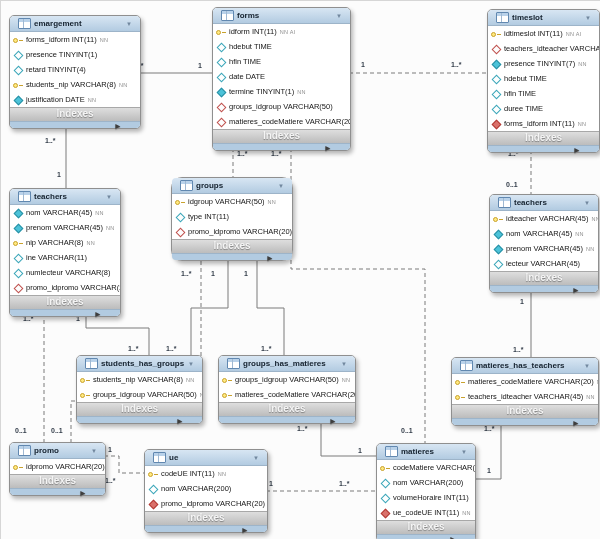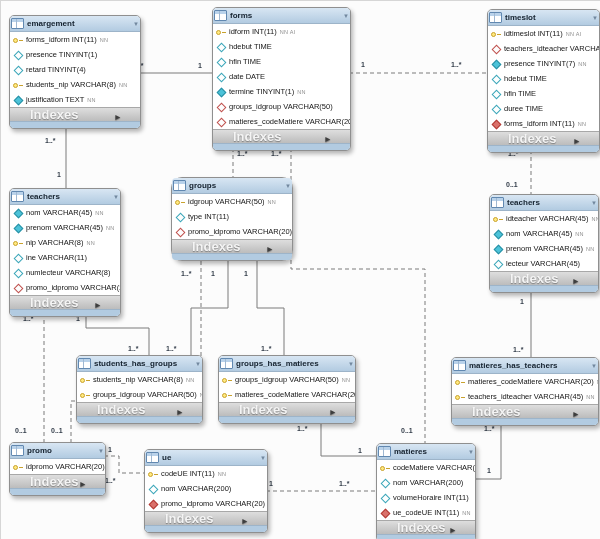--- a/index.html
+++ b/index.html
@@ -4,36 +4,36 @@
 <style>
   html,body{margin:0;padding:0;background:#e8e8e8;font-family:"Liberation Sans",sans-serif;}
   #canvas{position:relative;width:600px;height:539px;background:#fcfcfc;border:1px solid #d6d6d6;overflow:hidden;}
   svg.wires{position:absolute;left:0;top:0;z-index:1;}
   svg.wires polyline{fill:none;stroke:#7b7b7b;stroke-width:1;}
   svg.wires polyline.dashed{stroke-dasharray:4 3;}
   svg.wires text{font-family:"Liberation Sans",sans-serif;font-size:7px;font-weight:bold;fill:#323c49;}
 
   .tbl{position:absolute;z-index:2;border:1px solid #8f8f8f;border-radius:5px;background:#fff;
        box-shadow:2px 3px 4px rgba(0,0,0,.28);}
-  .hdr{display:flex;align-items:center;gap:3px;height:15px;padding:0 1px;
+  .hdr{display:flex;align-items:center;gap:3px;height:15px;padding:0 8px;
        background:linear-gradient(#d8e6f3,#b2cbe1);border-bottom:1px solid #9db4c9;
        border-radius:4px 4px 0 0;font-size:8px;font-weight:bold;color:#14212e;white-space:nowrap;overflow:hidden;}
   .hdr .ttl{flex:1;overflow:hidden;text-overflow:clip;}
   .tico{width:11px;height:9px;flex:0 0 11px;border:1px solid #6188b0;border-radius:1px;
         background:linear-gradient(#9fb8d2,#9fb8d2) 4px 0/1px 100% no-repeat,
                    linear-gradient(#b9d2ea,#b9d2ea) 0 0/100% 3px no-repeat,#fff;}
   .vexp{flex:0 0 auto;}
   .vexp::before{content:"\25BC";font-size:6px;color:#72889f;line-height:1;}
   .rows{background:#fff;}
   .row{display:flex;align-items:center;height:15px;padding:0 3px;gap:3px;white-space:nowrap;overflow:hidden;}
   .ct{font-size:7.5px;color:#141414;}
   .cs{font-size:5.5px;color:#8e8e8e;letter-spacing:.3px;}
   .ftr{display:flex;align-items:center;height:13px;padding:0 20px;
        background:linear-gradient(#dedede,#bcbcbc);border-top:1px solid #a8a8a8;
-       color:#f4f4f4;font-size:13px;font-weight:bold;text-shadow:0 1px 1px #808080;}
+       color:#f4f4f4;font-size:10px;font-weight:bold;text-shadow:0 1px 1px #808080;flex-direction:column;}
   .fexp{margin-left:auto;}
   .fexp::before{content:"\25B6";font-size:6px;color:#3e3e3e;line-height:1;}
   .cap{height:6px;background:#b2cbe1;border-top:1px solid #9db4c9;border-radius:0 0 4px 4px;}
 
   .ci{position:relative;width:10px;height:10px;flex:0 0 10px;}
   .ci[data-icon="primary-key-icon"]::before{content:"";position:absolute;left:0;top:3px;width:3px;height:3px;
       border:1.5px solid #c9a22e;border-radius:50%;background:#ffe97e;}
   .ci[data-icon="primary-key-icon"]::after{content:"";position:absolute;left:6px;top:5px;width:4px;height:1.5px;
       background:#c9a22e;box-shadow:2px 1.5px 0 -0.6px #c9a22e;}
   .ci[data-icon="nullable-column-icon"]::before,
@@ -138,21 +138,21 @@
           <span class="ct">retard TINYINT(4)</span>
           <span class="cs"></span>
         </div>
       <div class="row">
           <span class="ci" data-icon="primary-key-icon"></span>
           <span class="ct">students_nip VARCHAR(8)</span>
           <span class="cs">NN</span>
         </div>
       <div class="row">
           <span class="ci" data-icon="notnull-column-icon"></span>
-          <span class="ct">justification TEXT</span>
+          <span class="ct">justification DATE</span>
           <span class="cs">NN</span>
         </div>
     </div>
     <div class="ftr">
         <span>Indexes</span>
         <span class="fexp"></span>
       </div>
     <div class="cap"></div>
   </div>
 

